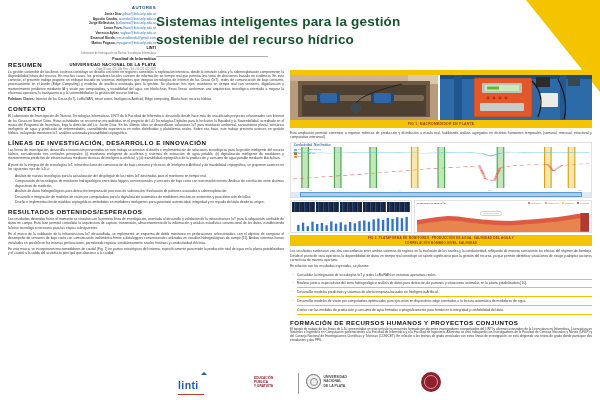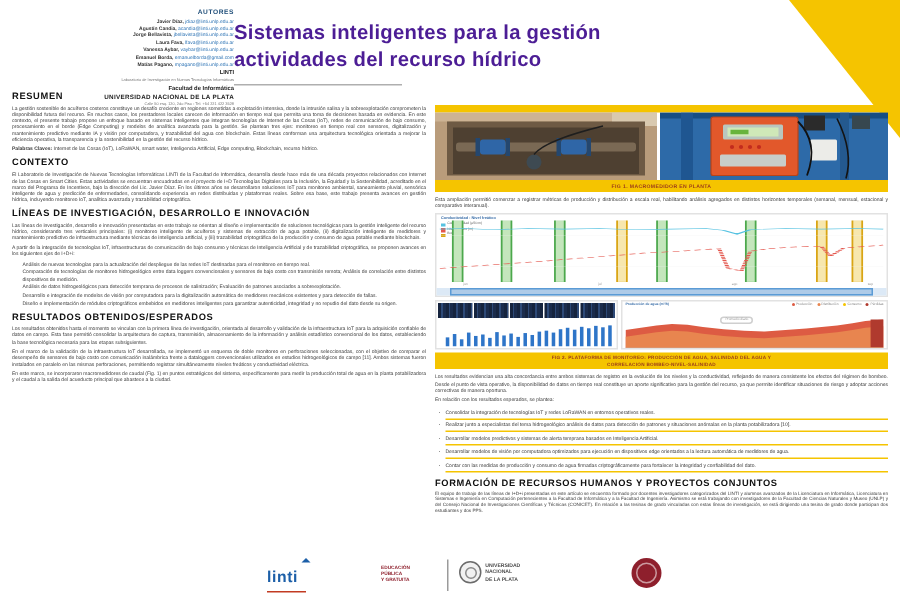--- a/index.html
+++ b/index.html
@@ -16,21 +16,21 @@
   .author-row{font-size:3.3px;color:#222;}
   .author-name{font-weight:bold;color:#333;}
   .author-email{color:var(--email,#2E74B5);text-decoration:none;}
   .lab-short{font-size:3.8px;font-weight:bold;color:#222;}
   .lab-long{font-size:2.6px;color:#777;}
   .faculty{font-size:3.9px;font-weight:bold;color:#222;}
   .university{font-size:4.2px;font-weight:bold;color:#222;letter-spacing:.2px;}
   .address{font-size:2.6px;color:#777;}
 
   .title-block{position:absolute;left:156px;top:13px;width:360px;}
-  .poster-title{margin:0;font-size:13.5px;font-weight:800;color:#4c1d95;line-height:1.32;letter-spacing:.2px;}
+  .poster-title{margin:0;font-size:13.5px;font-weight:800;color:#14532d;line-height:1.32;letter-spacing:.2px;}
   .title-rule{width:112px;height:1px;background:#AFAFAF;margin-top:7px;}
 
   
   .lcol{position:absolute;left:8px;top:61px;width:276px;height:303px;overflow:hidden;}
   .rcol{position:absolute;left:290px;top:70px;width:302px;height:296px;overflow:hidden;}
 
   h2.sec{font-size:6.2px;font-weight:800;color:var(--heading,#111);margin:4px 0 2px;letter-spacing:.45px;}
   .lcol h2.sec:first-child{margin-top:0;}
   .body{font-size:3.35px;line-height:1.24;color:var(--body,#3B3B3B);margin:0 0 2.5px;}
   .j{text-align:justify;}
@@ -123,21 +123,21 @@
     <div class="author-row"><span class="author-name">Emanuel Borda,</span> <a class="author-email">emanuelborda@gmail.com</a></div>
     <div class="author-row"><span class="author-name">Matías Pagano,</span> <a class="author-email">mpagano@linti.unlp.edu.ar</a></div>
     <div class="lab-short">LINTI</div>
     <div class="lab-long">Laboratorio de Investigación en Nuevas Tecnologías Informáticas</div>
     <div class="faculty">Facultad de Informática</div>
     <div class="university">UNIVERSIDAD NACIONAL DE LA PLATA</div>
     <div class="address">Calle 50 esq. 120, 2do Piso - Tel: +54 221 422 3528</div>
   </div>
 
   <div class="title-block">
-    <h1 class="poster-title"><span>Sistemas inteligentes para la gestión</span><br><span>actividades del recurso hídrico</span></h1>
+    <h1 class="poster-title"><span>Sistemas inteligentes para la gestión</span><br><span>sostenible del recurso hídrico</span></h1>
     <div class="title-rule"></div>
   </div>
 
   <section class="lcol">
     <h2 class="sec">RESUMEN</h2>
     <p class="body j">La gestión sostenible de acuíferos costeros constituye un desafío creciente en regiones sometidas a explotación intensiva, donde la intrusión salina y la sobreexplotación comprometen la disponibilidad futura del recurso. En muchos casos, los prestadores locales carecen de información en tiempo real que permita una toma de decisiones basada en evidencia. En este contexto, el presente trabajo propone un enfoque basado en sistemas inteligentes que integran tecnologías de Internet de las Cosas (IoT), redes de comunicación de bajo consumo, procesamiento en el borde (Edge Computing) y modelos de analítica avanzada para la gestión. Se plantean tres ejes: monitoreo en tiempo real con sensores, digitalización y mantenimiento predictivo mediante IA y visión por computadora, y trazabilidad del agua con blockchain. Estas líneas conforman una arquitectura tecnológica orientada a mejorar la eficiencia operativa, la transparencia y la sostenibilidad en la gestión del recurso hídrico.</p>
     <p class="body j"><b>Palabras Claves:</b> <span>Internet de las Cosas (IoT), LoRaWAN, smart water, Inteligencia Artificial, Edge computing, Blockchain, recurso hídrico.</span></p>
 
     <h2 class="sec">CONTEXTO</h2>
     <p class="body j">El Laboratorio de Investigación de Nuevas Tecnologías Informáticas LINTI de la Facultad de Informática, desarrolla desde hace más de una década proyectos relacionados con Internet de las Cosas en Smart Cities. Estas actividades se encuentran encuadradas en el proyecto de I+D Tecnologías Digitales para la Inclusión, la Equidad y la Sostenibilidad, acreditado en el marco del Programa de Incentivos, bajo la dirección del Lic. Javier Díaz. En los últimos años se desarrollaron soluciones IoT para monitoreo ambiental, saneamiento pluvial, sensórica inteligente de agua y predicción de enfermedades, consolidando experiencia en redes distribuidas y plataformas reales. Sobre esa base, este trabajo presenta avances en gestión hídrica, incluyendo monitoreo IoT, analítica avanzada y trazabilidad criptográfica.</p>

